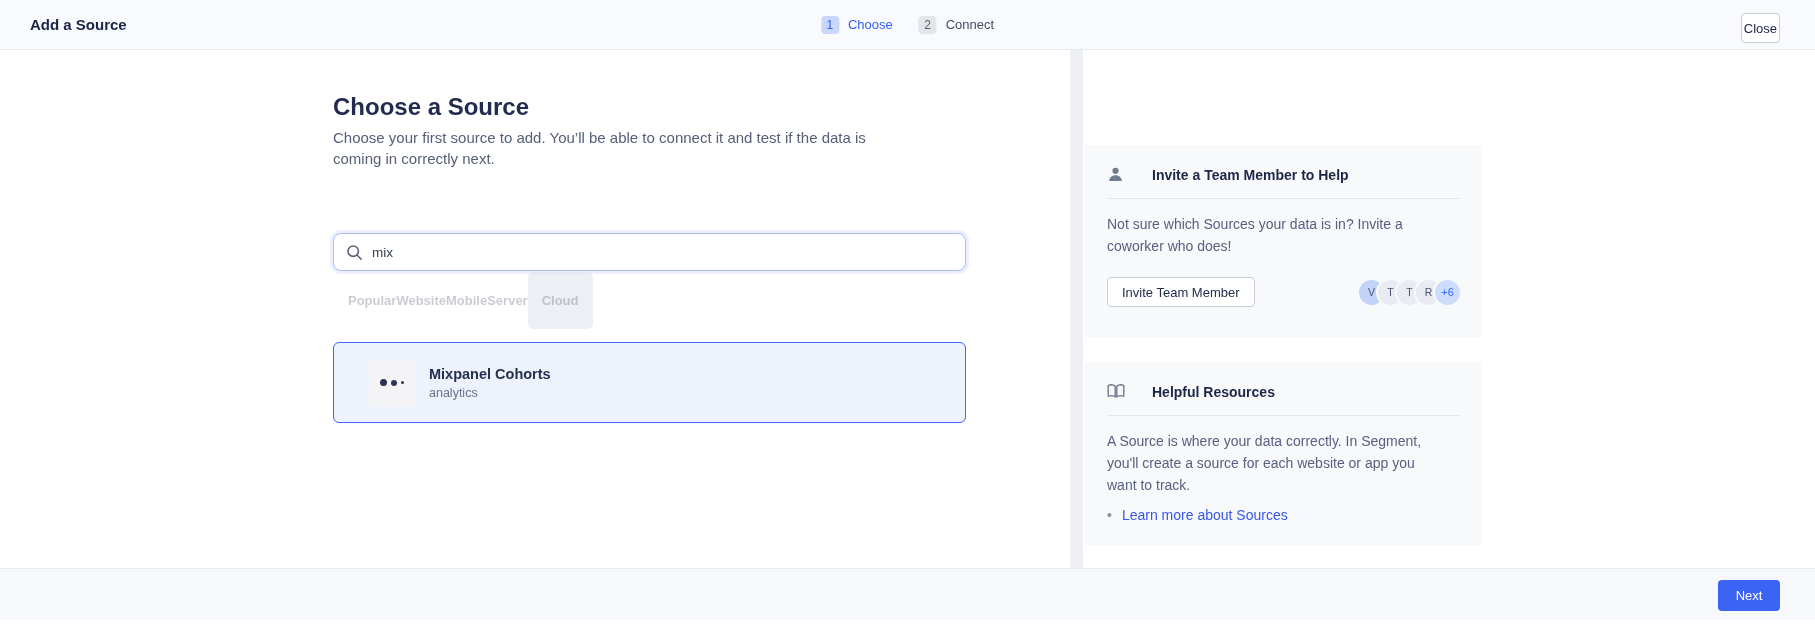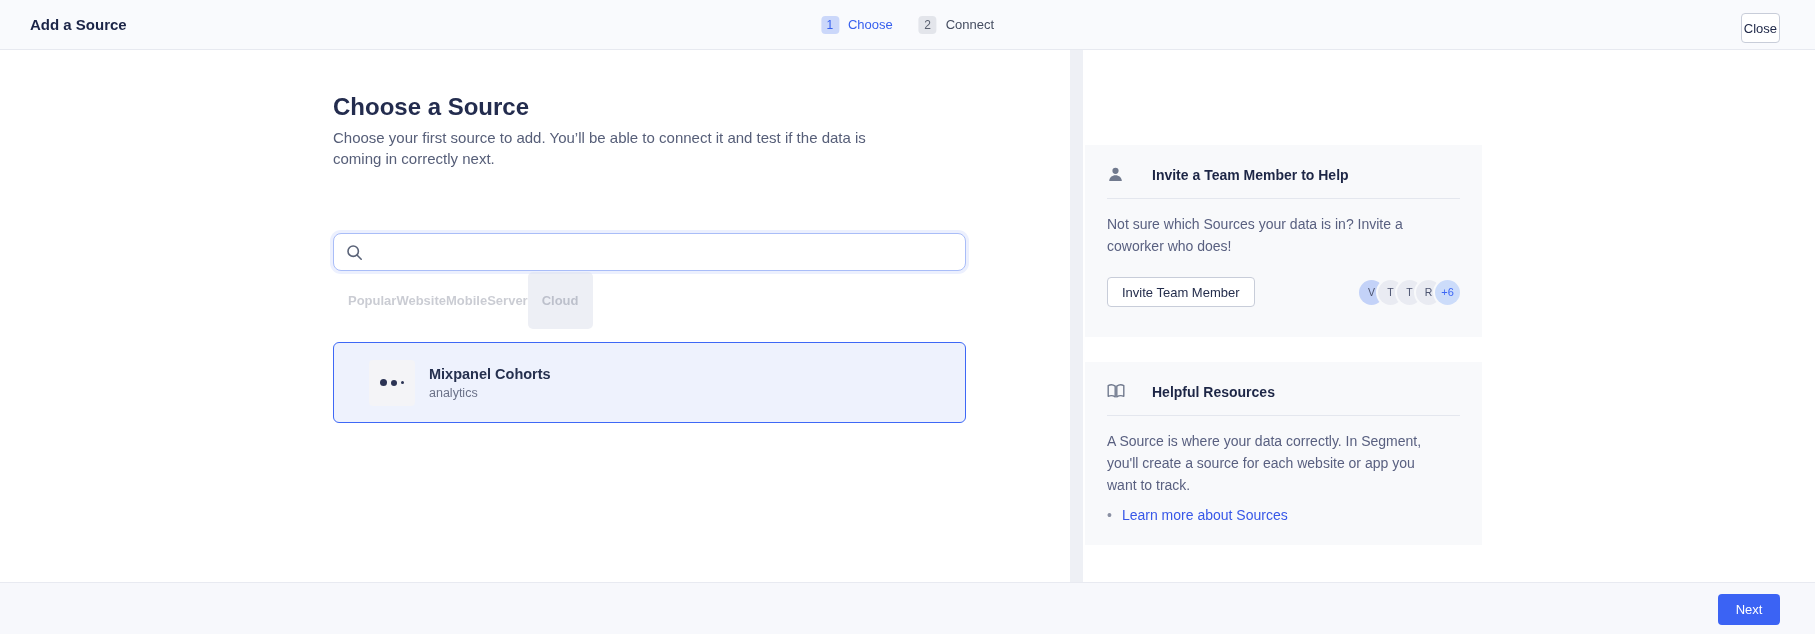--- a/index.html
+++ b/index.html
@@ -111,21 +111,21 @@
   .avatar.blue { background:#c3d2f8; }
   .avatar.gray { background:#e9ebf2; }
   .avatar.overflow { background:#ccdcfa; color:#3b66f5; font-size:11px; }
 
   .link-row { margin-top:9px; display:flex; align-items:flex-start; gap:10px; }
   .link-bullet { color:#8a90a3; font-size:14px; line-height:20px; }
   .resource-link { font-size:14px; line-height:20px; color:#3757e8; text-decoration:none; cursor:pointer; }
 
   
   .app-footer {
-    position:absolute; left:0; top:582px; width:1815px; height:52px;
+    position:absolute; left:0; top:568px; width:1815px; height:52px;
     background:#f7f8fc; border-top:1px solid #e8eaf1;
   }
   .next-btn {
     position:absolute; right:35px; top:11px; width:62px; height:31px;
     background:#3b63f4; border:none; border-radius:4px;
     font-size:13px; color:#ffffff; font-family:inherit; cursor:pointer;
   }
   .icon16 { width:17px; height:17px; flex:none; }
 </style>
 </head>
@@ -151,20 +151,21 @@
 <h1 class="page-heading">Choose a Source</h1>
 <p class="page-desc">Choose your first source to add. You’ll be able to connect it and test if the data is coming in correctly next.</p>
 
 <div class="search-box">
   <span class="icon16">
     <svg viewBox="0 0 17 17" width="17" height="17">
       <circle cx="7.2" cy="7.2" r="5.2" fill="none" stroke="#5a6378" stroke-width="1.6"></circle>
       <line x1="11.2" y1="11.2" x2="15.2" y2="15.2" stroke="#5a6378" stroke-width="1.6" stroke-linecap="round"></line>
     </svg>
   </span>
+  <input type="text" value="mix" style="">
 </div>
 
 <div class="filter-tabs">
   <span class="filter-tab">Popular</span>
   <span class="filter-tab">Website</span>
   <span class="filter-tab">Mobile</span>
   <span class="filter-tab">Server</span>
   <span class="filter-tab pill">Cloud</span>
 </div>
 

